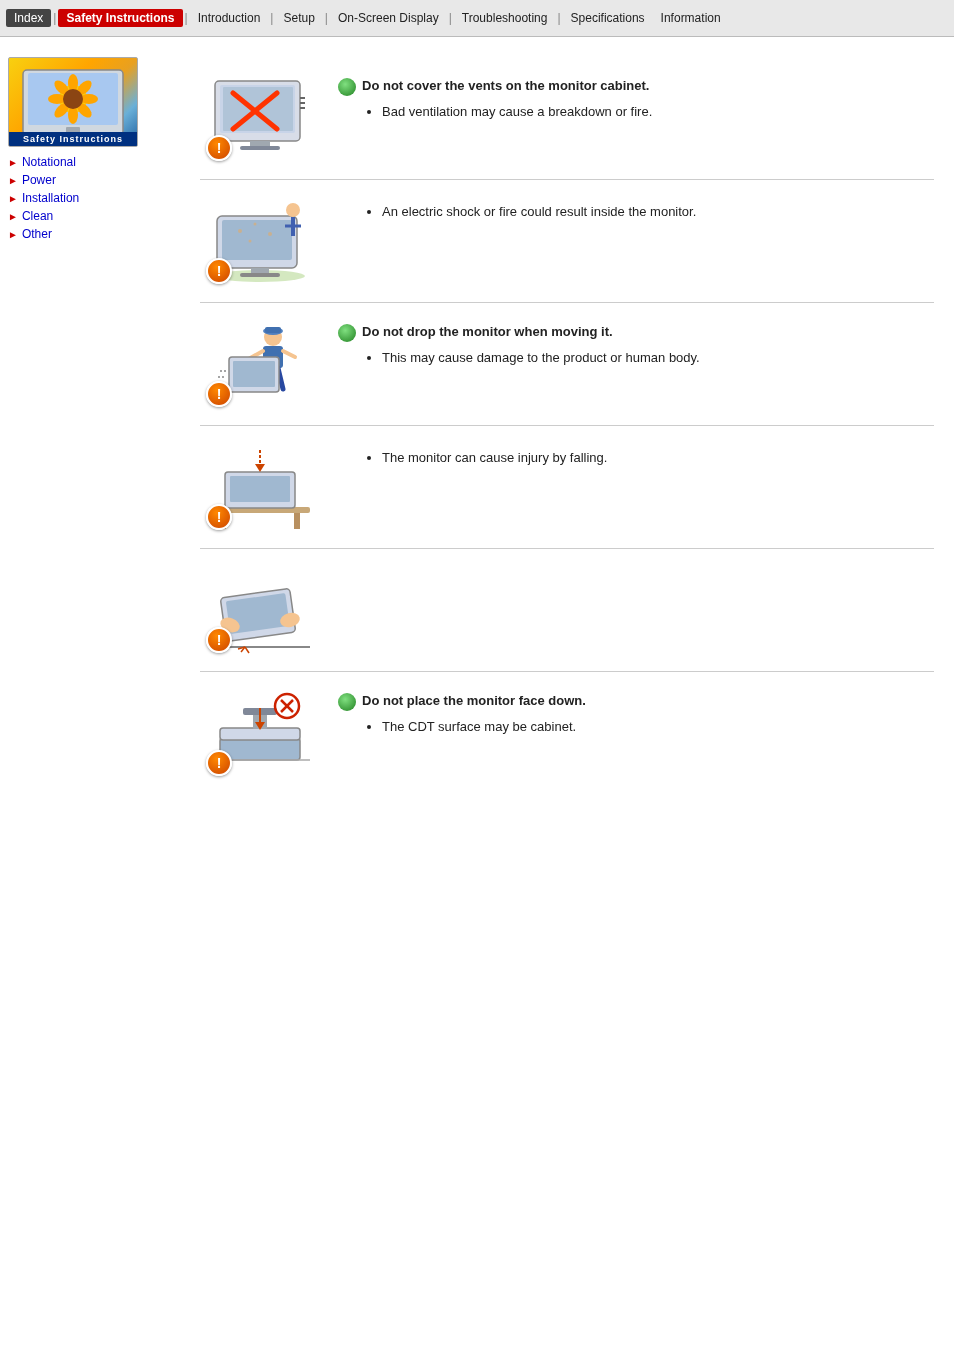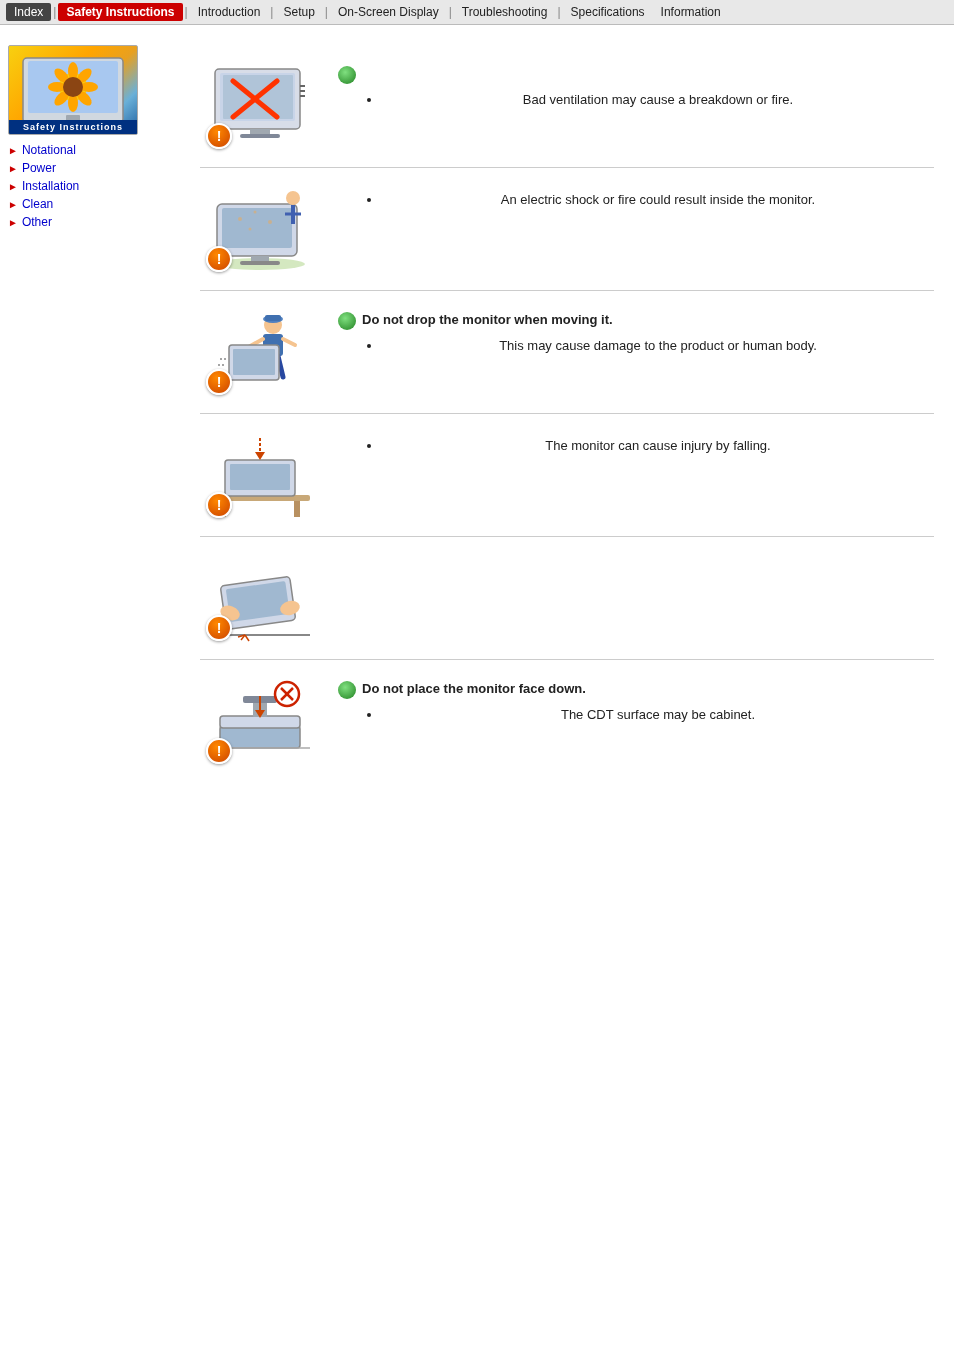--- a/index.html
+++ b/index.html
@@ -11,21 +11,21 @@
       width: 954px;
       min-height: 1351px;
     }
 
     
     .navbar {
       display: flex;
       align-items: center;
       background: #e8e8e8;
       border-bottom: 1px solid #bbb;
-      padding: 3px 6px;
+      padding: 9px 6px;
       font-size: 12px;
       gap: 0;
     }
     .nav-item {
       padding: 2px 8px;
       cursor: pointer;
       white-space: nowrap;
     }
     .nav-item.active {
       background: #c00;
@@ -154,21 +154,20 @@
       background: radial-gradient(circle at 40% 35%, #80e080, #208020);
       margin-top: 1px;
     }
     .instruction-title-text {
       font-weight: bold;
       font-size: 13px;
       line-height: 1.4;
     }
     .instruction-bullets {
       margin-left: 44px;
-      text-align: center;
     }
     .instruction-bullets li {
       font-size: 13px;
       margin-top: 2px;
       list-style: disc;
       line-height: 1.5;
     }
 
     
     .warn-badge {
@@ -282,20 +281,21 @@
           <rect x="35" y="73" width="40" height="4" rx="2" fill="#808898"></rect>
 
           <line x1="28" y1="20" x2="72" y2="56" stroke="#ff3300" stroke-width="5" stroke-linecap="round"></line>
           <line x1="72" y1="20" x2="28" y2="56" stroke="#ff3300" stroke-width="5" stroke-linecap="round"></line>
         </svg>
         <div class="warn-badge">!</div>
       </div>
       <div class="text-block">
         <div class="instruction-title">
           <div class="green-dot"></div>
+          <span class="instruction-title-text">Do not cover the vents on the monitor cabinet.</span>
         </div>
         <ul class="instruction-bullets">
           <li>Bad ventilation may cause a breakdown or fire.</li>
         </ul>
       </div>
     </div>
 
     <div class="instruction-block">
       <div class="illus-wrap">
         <svg class="illus-svg" viewBox="0 0 110 90">

